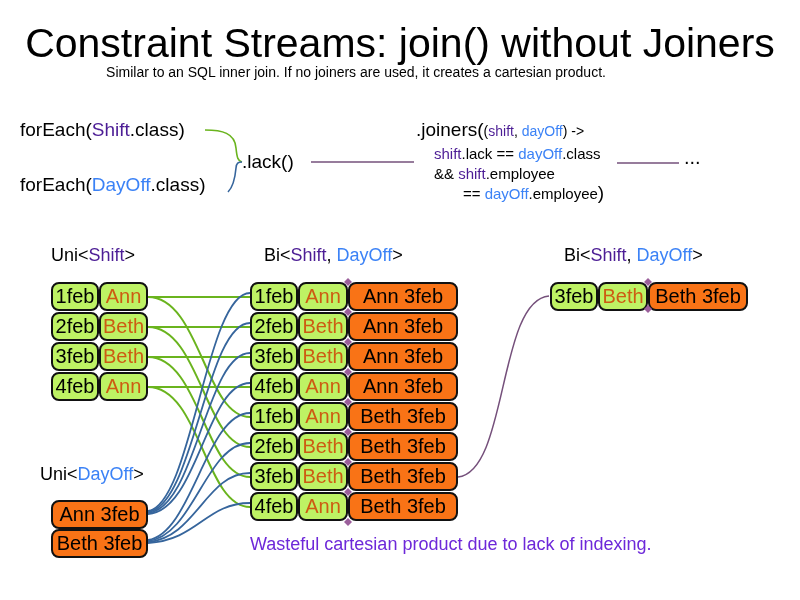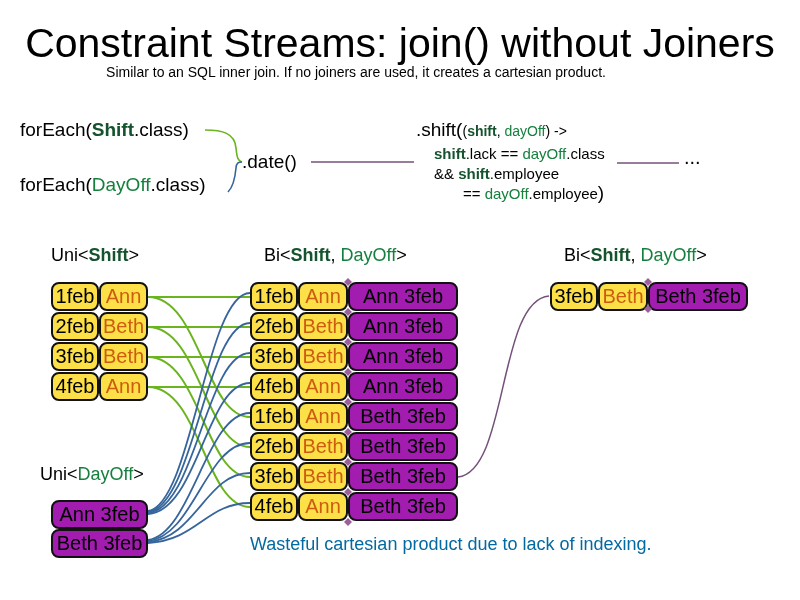--- a/index.html
+++ b/index.html
@@ -9,37 +9,37 @@
   }
   .abs{position:absolute;}
   
   #title{top:20px;left:0;width:800px;text-align:center;font-size:41px;letter-spacing:0;}
   #subtitle{top:64px;left:0;width:712px;text-align:center;font-size:14px;}
   
   .code{white-space:pre;}
   .fs19{font-size:19px;}
   .fs15{font-size:15px;}
   .fs14{font-size:14px;}
-  .grn{color:#14532d;font-weight:bold;}
-  .blu{color:#15803d;}
+  .grn{color:#4c1d95;}
+  .blu{color:#3b82f6;}
   .org{color:#cd5c12;}
   
   .tbl-h{font-size:18px;}
   
   .row{position:absolute;display:flex;height:29px;}
   .cell{
     box-sizing:border-box;height:29px;border:2px solid #111;border-radius:8px;
     display:flex;align-items:center;justify-content:center;
     font-size:20px;line-height:25px;
   }
-  .gcell{background:#fde047;}
-  .bcell{background:#a21caf;}
+  .gcell{background:#bef264;}
+  .bcell{background:#f97316;}
   .w48{width:48px;}.w49{width:49px;}.w50{width:50px;}.w97{width:97px;}.w100{width:100px;}.w110{width:110px;}
   
-  #caption{left:250px;top:532px;font-size:18px;line-height:24px;color:#0369a1;}
+  #caption{left:250px;top:532px;font-size:18px;line-height:24px;color:#6d28d9;}
   svg.layer{position:absolute;left:0;top:0;pointer-events:none;}
   #connectors{z-index:0;}
   #overlay{z-index:3;}
   .content{z-index:1;}
 </style>
 </head>
 <body>
 
 <svg id="connectors" class="layer" width="800" height="600" viewBox="0 0 800 600">
 
@@ -72,23 +72,23 @@
   <path d="M458 477 C 508 472 498 300 549 296" fill="none" stroke="#75507b" stroke-width="1.5"></path>
 </svg>
 
 <div class="abs content" id="title">Constraint Streams: join() without Joiners</div>
 <div class="abs content" id="subtitle">Similar to an SQL inner join. If no joiners are used, it creates a cartesian product.</div>
 
 <div class="abs content code fs19" style="left:20px;top:119px"><span>forEach(</span><span class="grn">Shift</span><span>.class)</span></div>
 
 <div class="abs content code fs19" style="left:20px;top:174px"><span>forEach(</span><span class="blu">DayOff</span><span>.class)</span></div>
 
-<div class="abs content code fs19" style="left:242px;top:151px">.date()</div>
+<div class="abs content code fs19" style="left:242px;top:151px">.lack()</div>
 
-<div class="abs content code" style="left:416px;top:119px"><span class="fs19">.shift(</span><span class="fs14">(</span><span class="fs14 grn">shift</span><span class="fs14">, </span><span class="fs14 blu">dayOff</span><span class="fs14">) -&gt;</span></div>
+<div class="abs content code" style="left:416px;top:119px"><span class="fs19">.joiners(</span><span class="fs14">(</span><span class="fs14 grn">shift</span><span class="fs14">, </span><span class="fs14 blu">dayOff</span><span class="fs14">) -&gt;</span></div>
 
 <div class="abs content code fs15" style="left:434px;top:145px"><span class="grn">shift</span><span>.lack == </span><span class="blu">dayOff</span><span>.class</span></div>
 
 <div class="abs content code fs15" style="left:434px;top:165px"><span>&amp;&amp; </span><span class="grn">shift</span><span>.employee</span></div>
 
 <div class="abs content code fs15" style="left:463px;top:182px"><span>== </span><span class="blu">dayOff</span><span>.employee</span><span class="fs19">)</span></div>
 
 <div class="abs content code" style="left:684px;top:146px;font-size:20px">...</div>
 
 <div class="abs content tbl-h" style="left:51px;top:245px"><span>Uni&lt;</span><span class="grn">Shift</span><span>&gt;</span></div>

